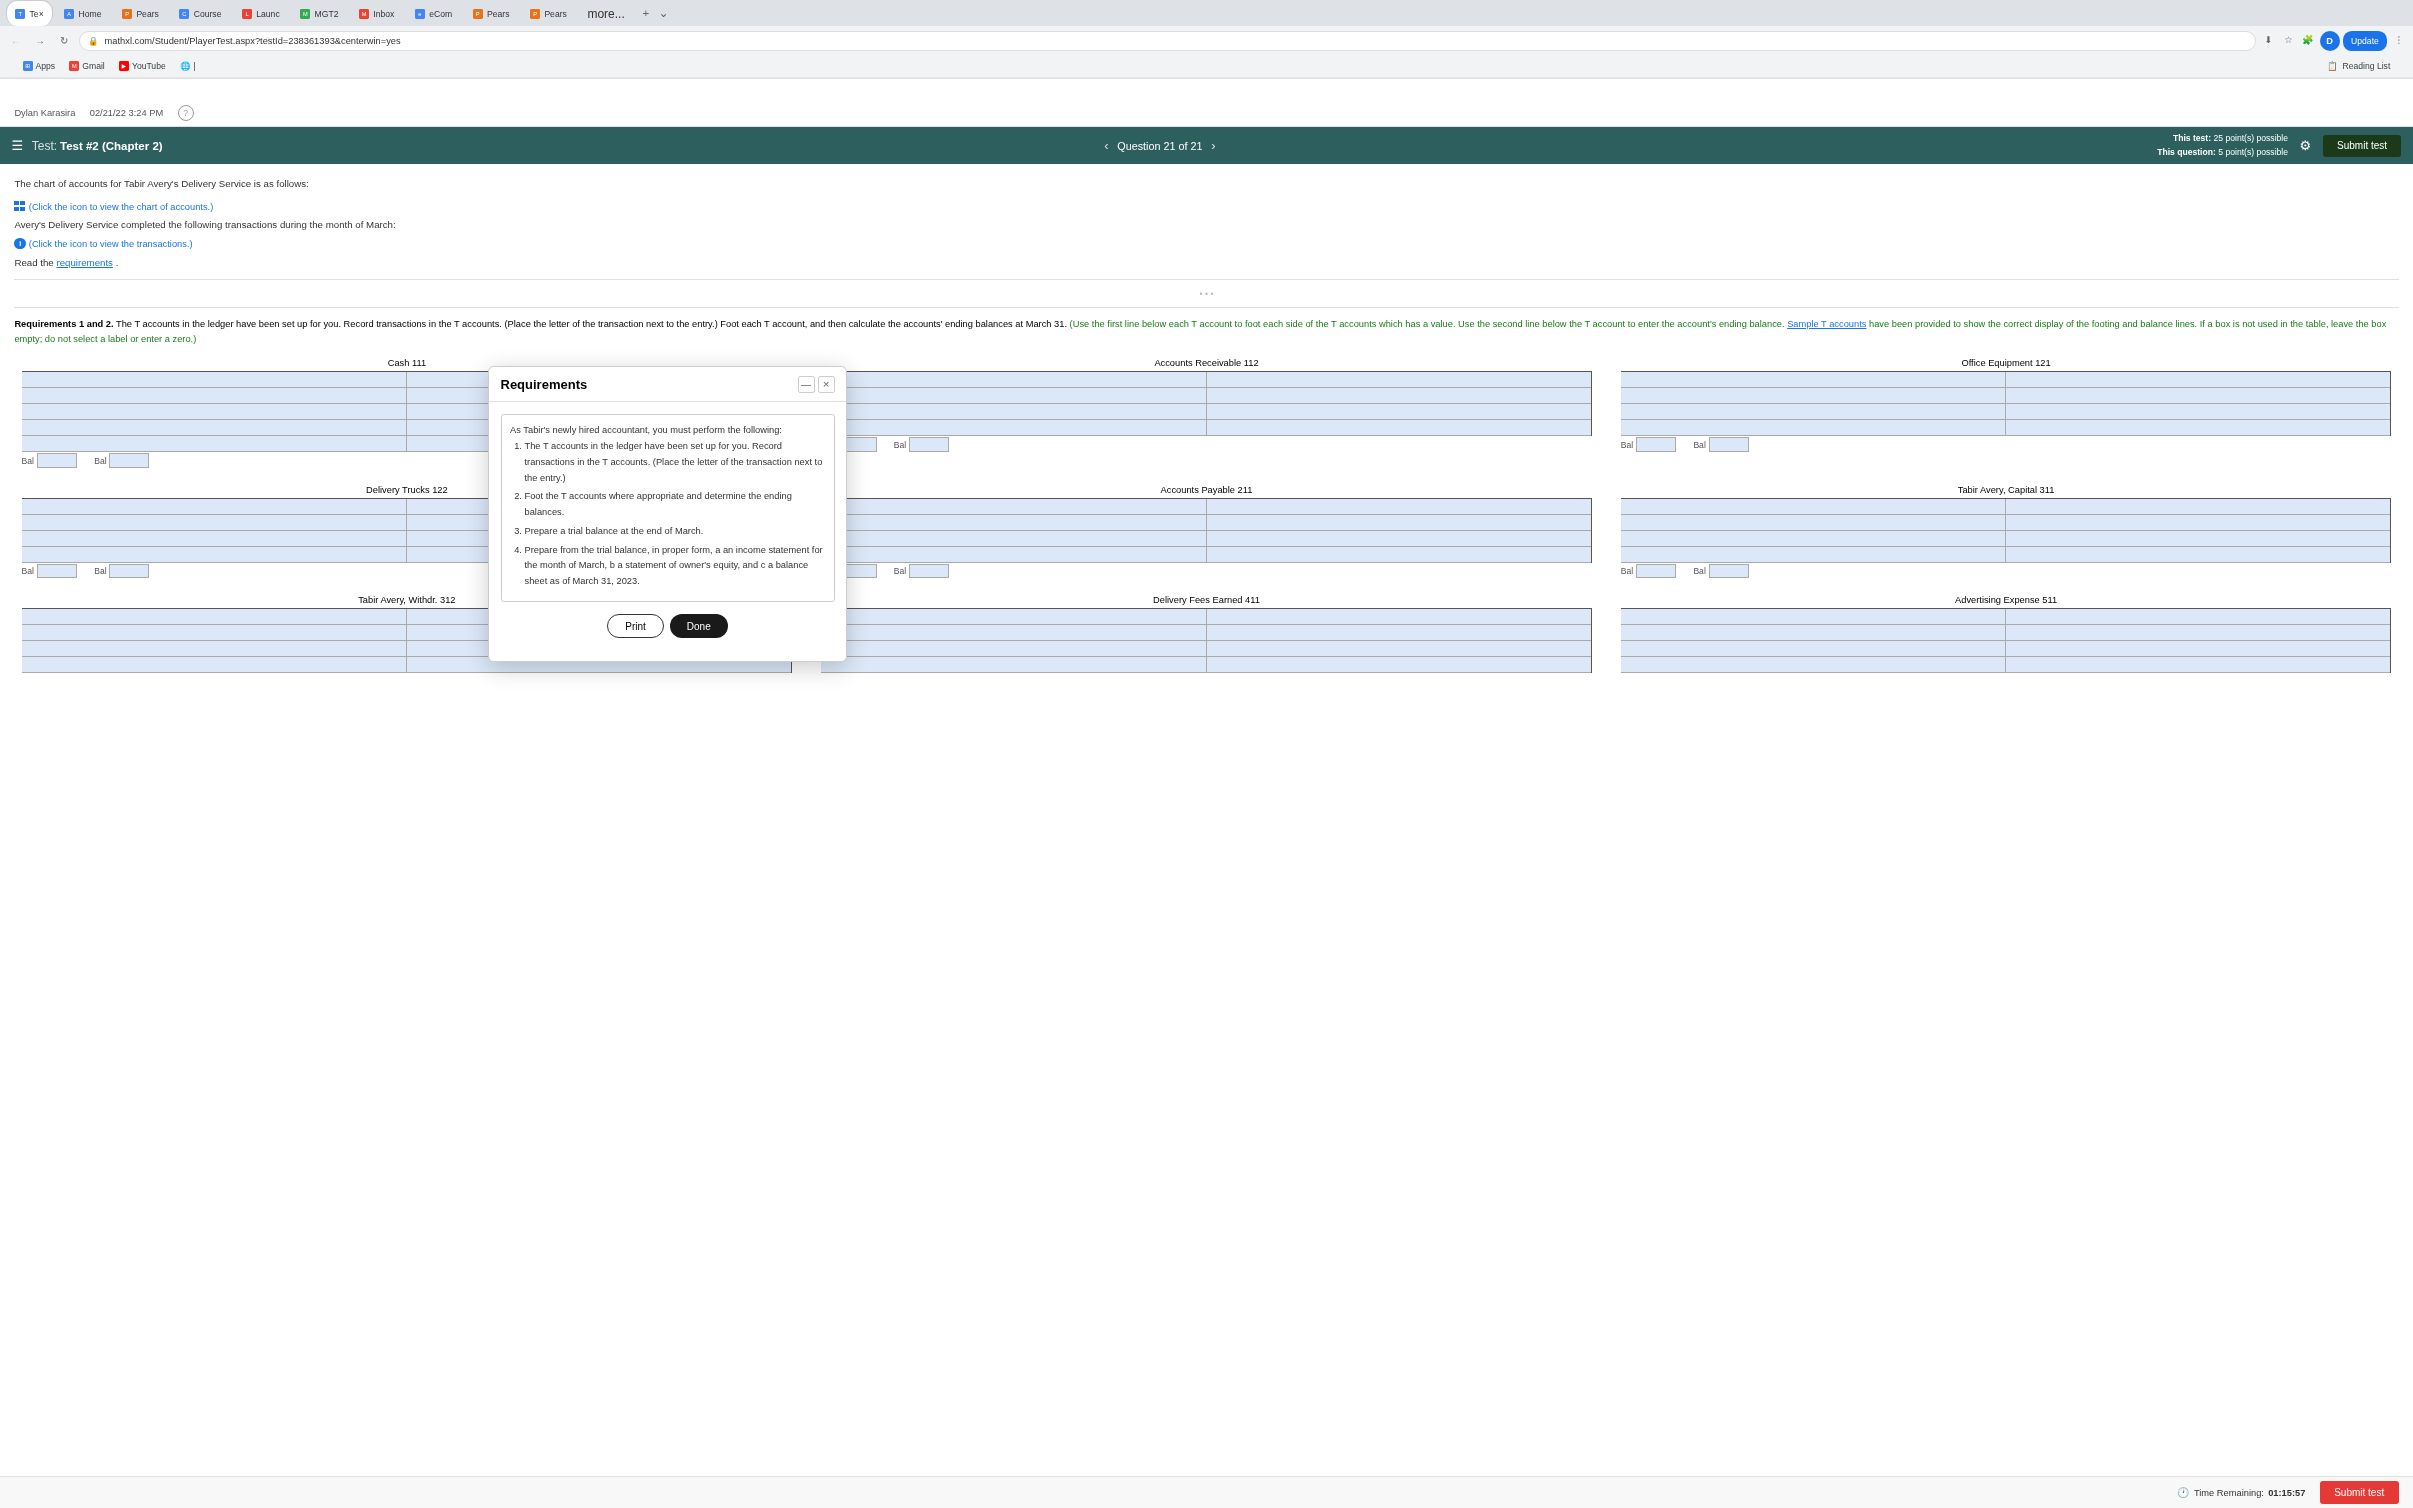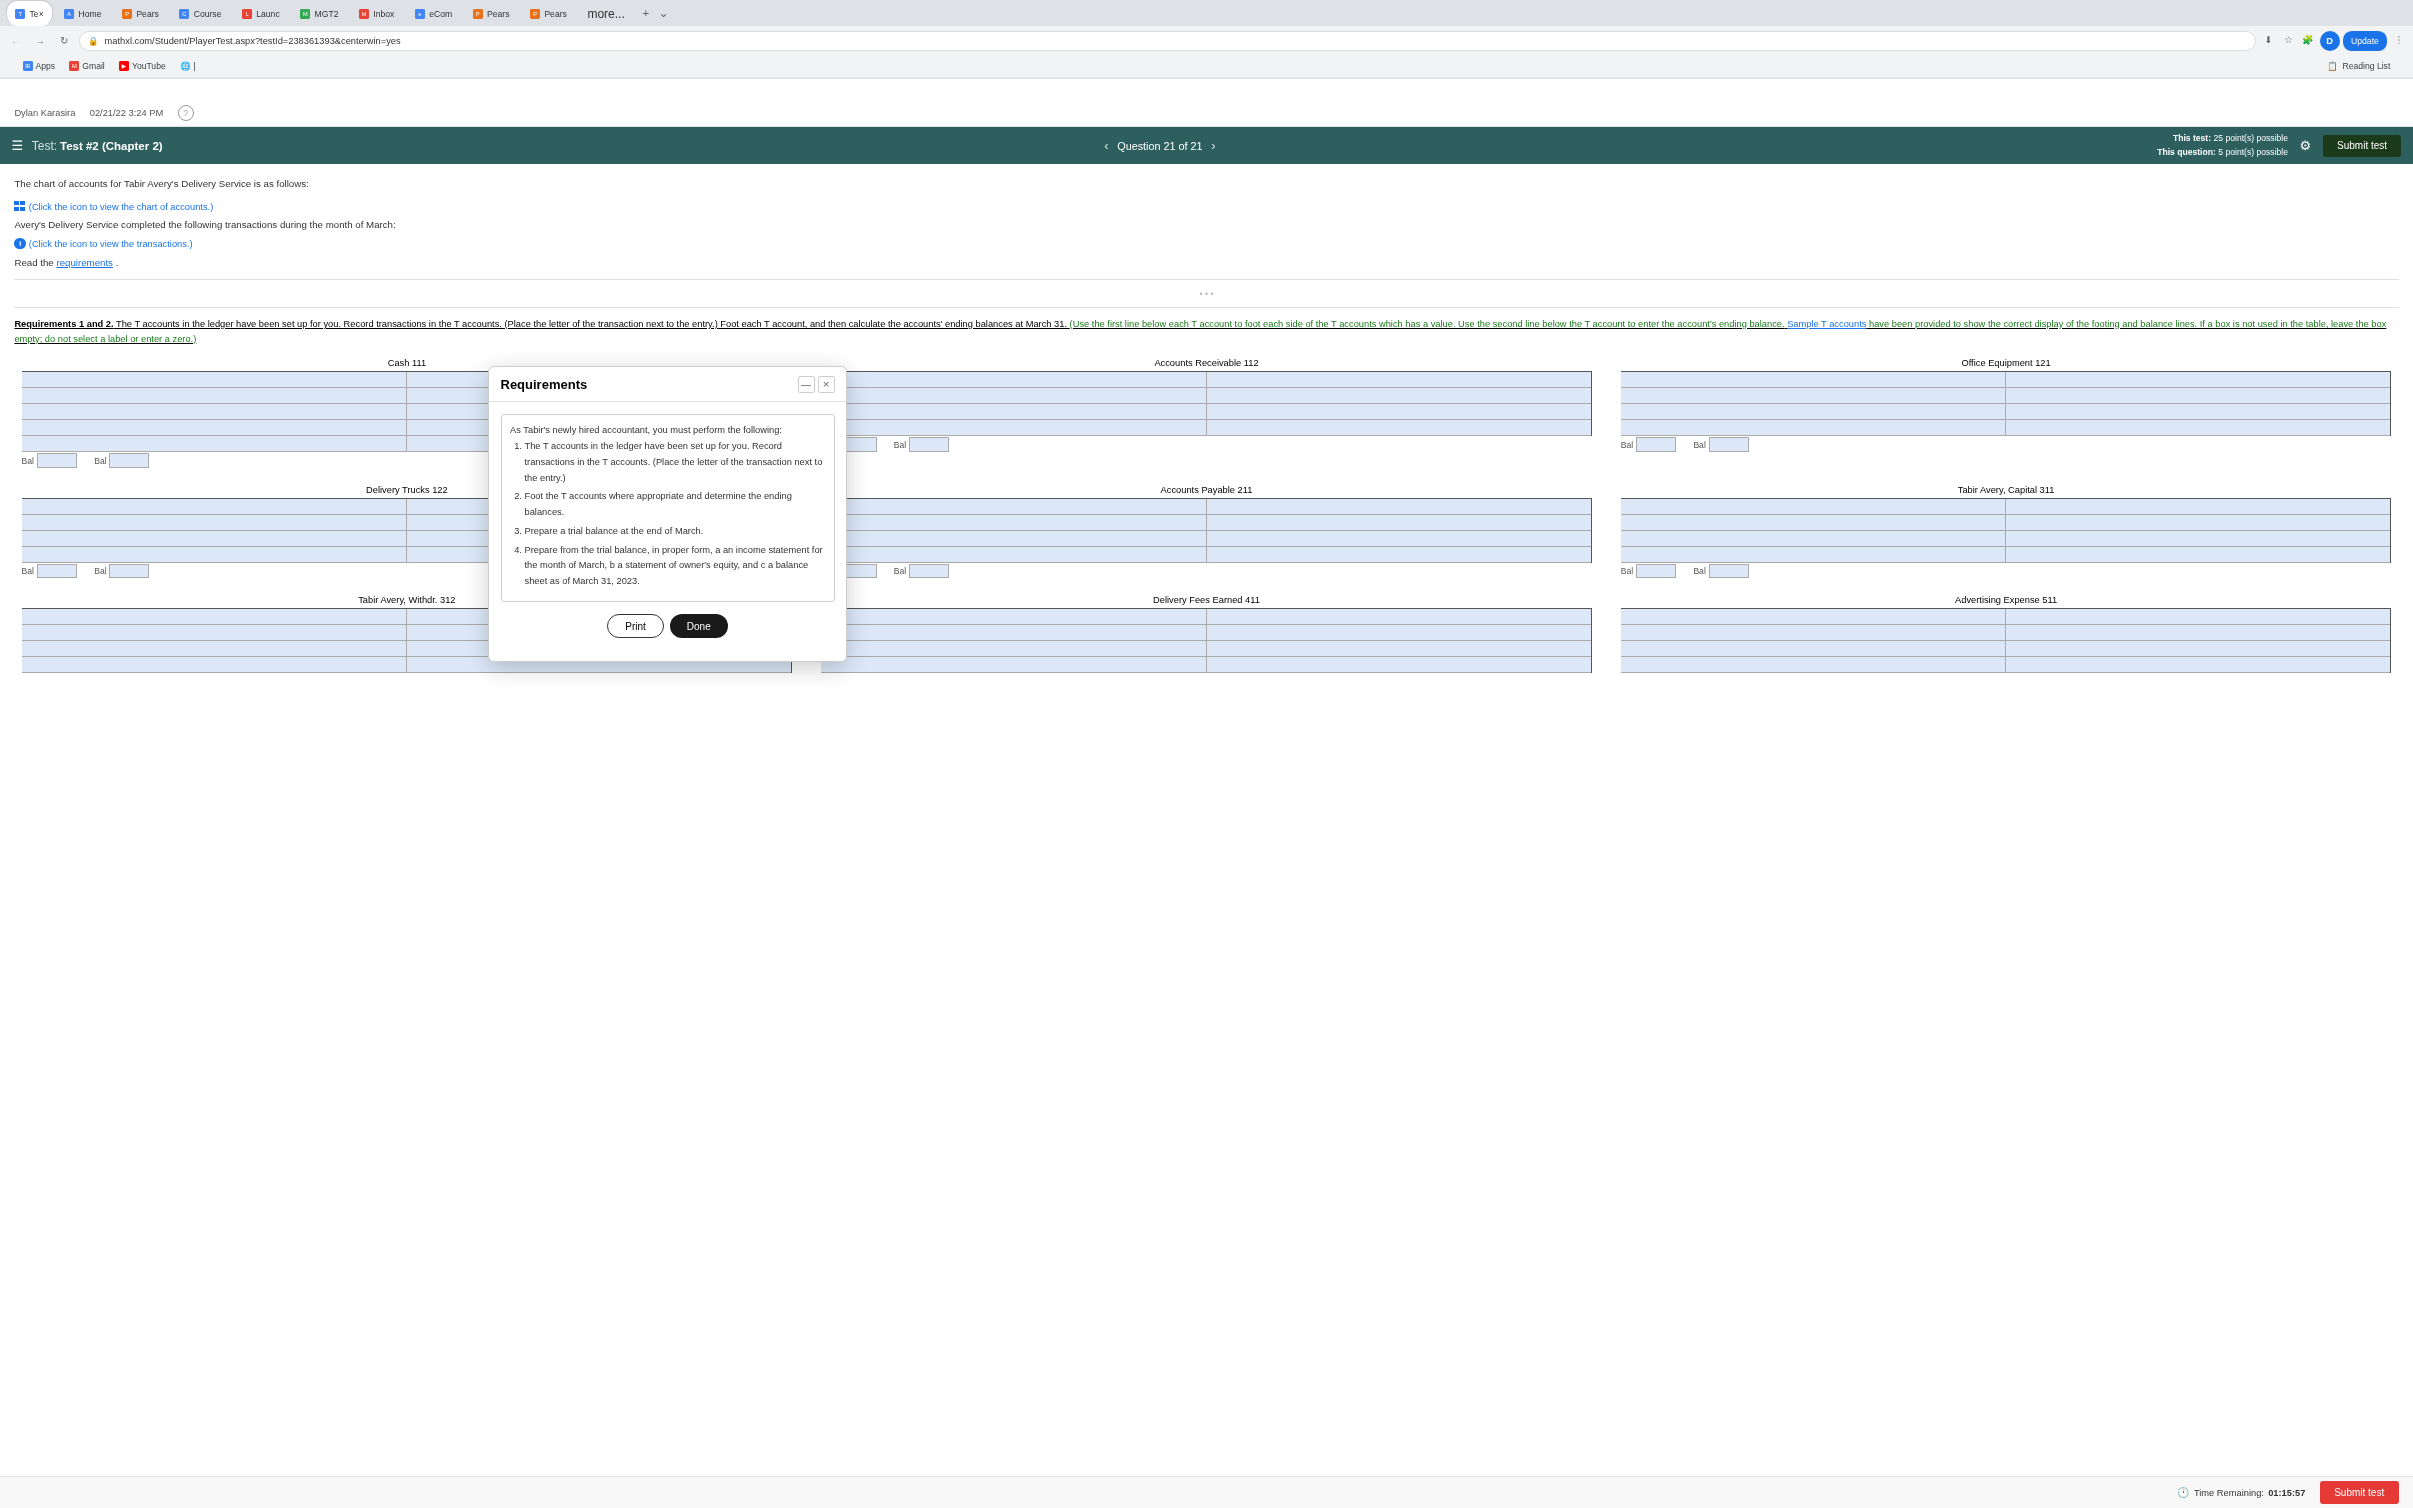--- a/index.html
+++ b/index.html
@@ -52,21 +52,21 @@
     
     .content-area { padding: 11.5px 14.4px; }
     .instruction-text { color: #333; font-size: 9.7px; line-height: 1.6; margin-bottom: 5.7px; }
     .icon-link { display: inline-flex; align-items: center; gap: 2.9px; color: #1a73e8; cursor: pointer; font-size: 9.3px; text-decoration: none; }
     .info-icon { display: inline-flex; align-items: center; justify-content: center; width: 11.5px; height: 11.5px; background: #1a73e8; border-radius: 50%; color: white; font-size: 7.2px; font-weight: bold; }
     .requirements-link { color: #1a73e8; text-decoration: underline; cursor: pointer; }
 
     .divider { border: none; border-top: 0.7px solid #e0e0e0; margin: 8.6px 0; }
     .drag-handle { text-align: center; color: #bbb; font-size: 8.6px; margin: 5.7px 0; }
 
-    .requirements-section { font-size: 9.3px; line-height: 1.6; margin-bottom: 11.5px; text-decoration: underline; }
+    .requirements-section { font-size: 9.3px; line-height: 1.6; margin-bottom: 11.5px; }
 
     
     .t-accounts-grid { display: grid; grid-template-columns: repeat(3, 1fr); gap: 17px 29px; padding: 0 7.2px; }
     .modal { position: fixed; top: 366px; left: 488px; width: 359px; background: #fff; border: 0.7px solid #ccc; border-radius: 5.7px; box-shadow: 0 5.7px 23px rgba(0,0,0,0.2); z-index: 101; }
     .modal-header { display: flex; align-items: center; padding: 8.6px 11.5px; border-bottom: 0.7px solid #e0e0e0; }
     .modal-title { font-size: 13px; font-weight: bold; flex: 1; }
     .modal-minimize { width: 17px; height: 17px; display: flex; align-items: center; justify-content: center; cursor: pointer; color: #666; font-size: 10px; border: 0.7px solid #ccc; border-radius: 2.2px; margin-right: 2.9px; }
     .modal-close { width: 17px; height: 17px; display: flex; align-items: center; justify-content: center; cursor: pointer; color: #666; font-size: 11.5px; border: 0.7px solid #ccc; border-radius: 2.2px; }
     .modal-body { padding: 11.5px; }
     .modal-content-box { border: 0.7px solid #ccc; border-radius: 2.9px; padding: 8.6px; font-size: 9.3px; line-height: 1.7; color: #333; margin-bottom: 11.5px; }

